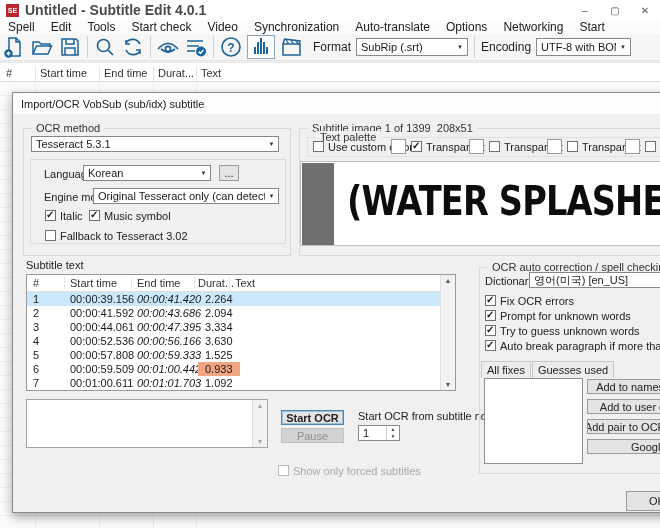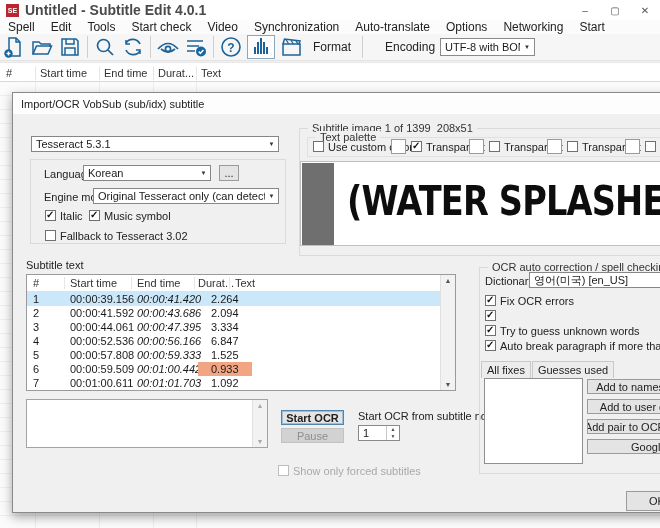--- a/index.html
+++ b/index.html
@@ -56,21 +56,21 @@
   .btn.primary { border:1px solid #4e86b0; box-shadow:inset 0 0 0 1px #9cc0da; font-weight:bold; }
   .btn.disabled { background:#d2d2d2; border-color:#c2c2c2; color:#8f8f8f; }
   
   .tbl { position:absolute; left:13px; top:181px; width:430px; height:117px; background:#fff; border:1px solid #9a9a9a; }
   .tbl-head { position:relative; height:17px; border-bottom:1px solid #e0e0e0; background:#fff; }
   .tbl-head span { position:absolute; top:2px; font-size:11px; color:#333; }
   .tbl-head i { position:absolute; top:2px; height:12px; width:1px; background:#e6e6e6; }
   .trow { position:relative; height:14px; font-size:11px; }
   .trow.sel { background:#cbe8fa; }
   .trow span { position:absolute; top:0; line-height:14px; }
-  .c-num { left:6px; } .c-start { left:43px; } .c-end { left:110px;font-style:italic; } .c-dur { left:171px; padding:0 13px; } .c-text { left:208px; }
+  .c-num { left:6px; } .c-start { left:43px; } .c-end { left:110px;font-style:italic; } .c-dur { left:171px; padding:0 7px; } .c-text { left:208px; }
   .c-dur.hl { background:#f1a583; }
   .vscroll { position:absolute; right:0; top:0; width:15px; height:115px; background:#f2f2f2; border-left:1px solid #e0e0e0;
              display:flex; flex-direction:column; justify-content:space-between; align-items:center; }
   .scr-arr { font-size:7px; color:#555; padding:2px 0; }
   
   .tabs { position:absolute; left:468px; top:268px; display:flex; align-items:flex-end; height:17px; }
   .tab { border:1px solid #c8c8c8; border-bottom:none; background:#ececec; padding:2px 5px 2px 5px; font-size:11px; color:#222; margin-right:1px; }
   .tab.active { background:#fbfbfb; padding-bottom:3px; }
   .textarea { position:absolute; background:#fff; border:1px solid #a3a3a3; }
   .listbox { position:absolute; background:#fff; border:1px solid #8f8f8f; }
@@ -180,22 +180,26 @@
       <i style="height:7px"></i>
   </div>
   <div class="tb-icon">
     <svg width="24" height="24" viewBox="0 0 24 24" fill="none" stroke="#1c6399" stroke-width="1.5">
       <path d="M4 9 h17 v11 h-17 z"></path>
         <path d="M4 9 l1.5 -5 l15.5 2 l-1 3"></path>
       <path d="M7 4.7 l2.5 3.8 M12 5.3 l2.5 3.7 M17 5.9 l2.3 3.4" stroke-width="1.2"></path>
     </svg>
   </div>
   <span class="tb-label">Format</span>
+  <div class="tb-combo" style="width:112px">
+    <span class="val">SubRip (.srt)</span>
+      <span class="arr">▼</span>
+  </div>
   <div class="tb-sep" style="margin:0 6px"></div>
-  <span class="tb-label" style="margin-left:16px">Encoding</span>
+  <span class="tb-label" style="margin-left:0">Encoding</span>
   <div class="tb-combo" style="width:95px">
     <span class="val">UTF-8 with BOM</span>
       <span class="arr">▼</span>
   </div>
 </div>
 
 <div class="bg-list"></div>
 <div class="bg-vline" style="left:35px"></div>
 <div class="bg-vline" style="left:99px"></div>
 <div class="bg-vline" style="left:153px"></div>
@@ -210,20 +214,23 @@
     <i style="left:99px"></i>
     <i style="left:153px"></i>
     <i style="left:196px"></i>
 </div>
 
 <div class="dialog">
   <div class="dlg-titlebar">
     <span>Import/OCR VobSub (sub/idx) subtitle</span>
   </div>
 
+  <div class="groupbox" style="left:10px; top:35px; width:268px; height:128px">
+    <span class="gb-label">OCR method</span>
+  </div>
   <div class="combo" style="left:18px; top:43px; width:248px">
     <span class="val">Tesseract 5.3.1</span>
       <span class="arr">▼</span>
   </div>
   <div class="groupbox" style="left:17px; top:66px; width:256px; height:85px"></div>
   <span class="lbl" style="left:31px; top:75px">Language</span>
   <div class="combo" style="left:70px; top:72px; width:128px">
     <span class="val">Korean</span>
       <span class="arr">▼</span>
   </div>
@@ -299,21 +306,21 @@
       <span class="c-num">3</span>
       <span class="c-start">00:00:44.061</span>
       <span class="c-end">00:00:47.395</span>
       <span class="c-dur">3.334</span>
       <span class="c-text"></span>
     </div>
     <div class="trow">
       <span class="c-num">4</span>
       <span class="c-start">00:00:52.536</span>
       <span class="c-end">00:00:56.166</span>
-      <span class="c-dur">6.847</span>
+      <span class="c-dur">3.630</span>
       <span class="c-text"></span>
     </div>
     <div class="trow">
       <span class="c-num">5</span>
       <span class="c-start">00:00:57.808</span>
       <span class="c-end">00:00:59.333</span>
       <span class="c-dur">1.525</span>
       <span class="c-text"></span>
     </div>
     <div class="trow">
@@ -359,20 +366,21 @@
   <div class="groupbox" style="left:466px; top:174px; width:240px; height:207px">
     <span class="gb-label">OCR auto correction / spell checking</span>
   </div>
   <span class="lbl" style="left:472px; top:182px">Dictionary:</span>
   <div class="combo" style="left:516px; top:179px; width:164px">
     <span class="val">영어(미국) [en_US]</span>
   </div>
   <span class="cb checked" style="left:472px; top:202px"></span>
   <span class="lbl" style="left:487px; top:202px">Fix OCR errors</span>
   <span class="cb checked" style="left:472px; top:217px"></span>
+  <span class="lbl" style="left:487px; top:217px">Prompt for unknown words</span>
   <span class="cb checked" style="left:472px; top:232px"></span>
   <span class="lbl" style="left:487px; top:232px">Try to guess unknown words</span>
   <span class="cb checked" style="left:472px; top:247px"></span>
   <span class="lbl" style="left:487px; top:247px">Auto break paragraph if more than two lines</span>
 
   <div class="tabs">
     <span class="tab">All fixes</span>
     <span class="tab">Guesses used</span>
   </div>
   <div class="listbox" style="left:471px; top:285px; width:99px; height:86px"></div>

